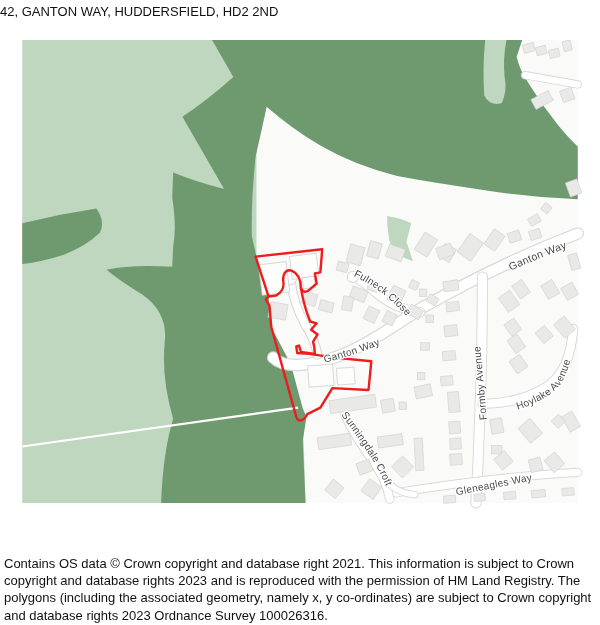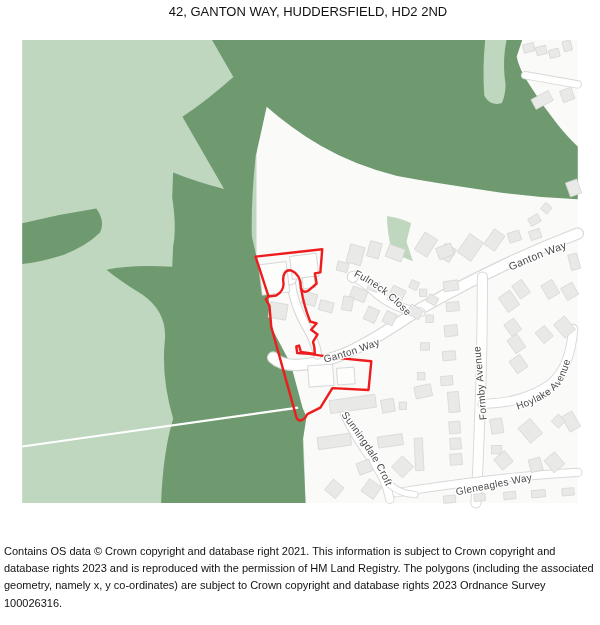--- a/index.html
+++ b/index.html
@@ -1,25 +1,25 @@
 <!DOCTYPE html>
 <html><head>
 <meta charset="utf-8">
 <style>
   html,body{margin:0;padding:0;background:#ffffff;}
   body{width:600px;height:625px;overflow:hidden;font-family:"Liberation Sans",sans-serif;}
-  .header{height:40px;text-align:center;padding-top:3px;box-sizing:border-box;padding-left:16px;}
+  .header{height:40px;padding-top:3px;box-sizing:border-box;}
   .header .line1{font-size:13px;color:#111;line-height:17px;}
   .header .line2{font-size:13px;color:#111;line-height:17px;}
   .map-wrap{width:600px;height:500px;position:relative;}
   svg{display:block;}
   .street-label{fill:#4a4a4a;font-size:11px;letter-spacing:.25px;
     paint-order:stroke;stroke:#ffffff;stroke-width:2.8px;stroke-linejoin:round;}
   .street-label-lg{font-size:11.5px;}
-  .footer{font-size:11px;color:#111;line-height:17.2px;padding:3px 5px 0 4px;}
+  .footer{font-size:13px;color:#111;line-height:17.2px;padding:3px 5px 0 4px;margin-top:12px;}
 </style>
 </head>
 <body>
 
 <div class="header">
   <div class="line1">42, GANTON WAY, HUDDERSFIELD, HD2 2ND</div>
 </div>
 
 <div class="map-wrap">
 <svg width="600" height="500" viewBox="0 40 600 540">

